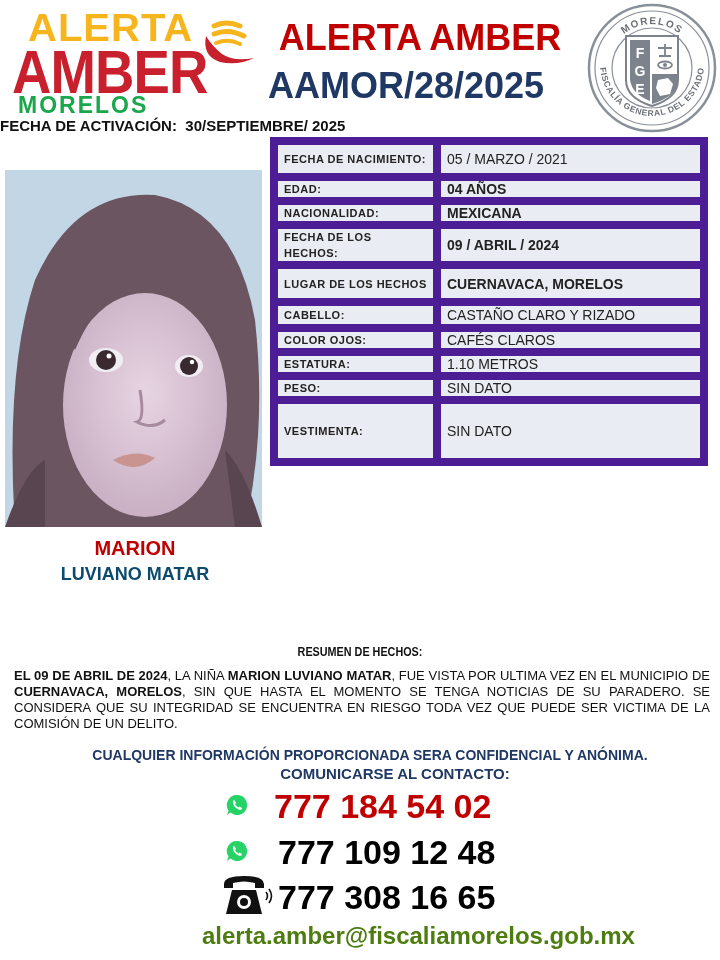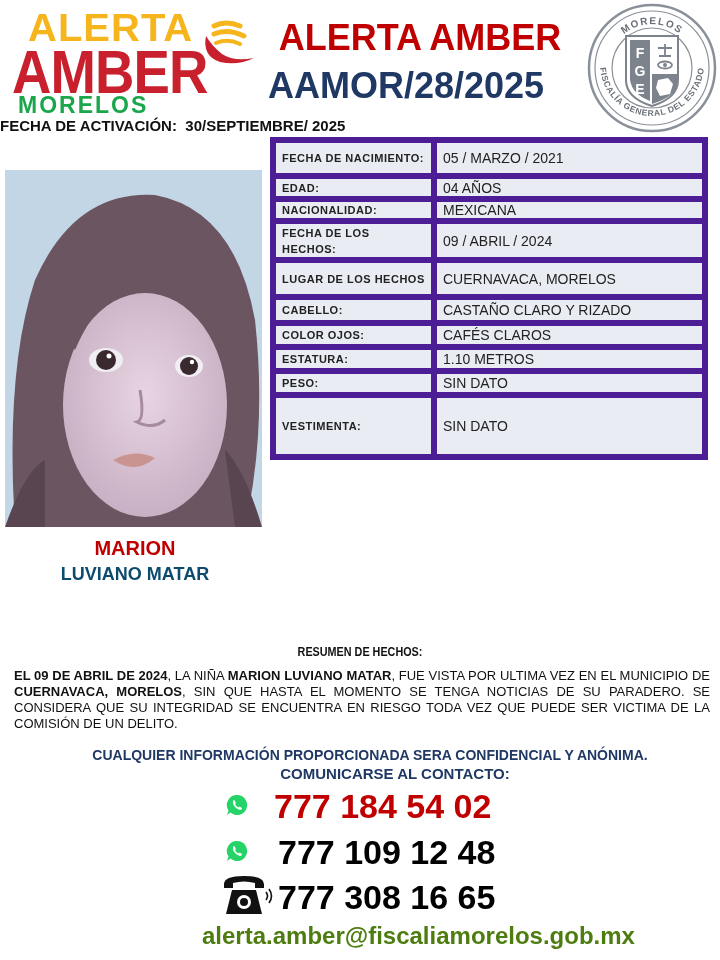--- a/index.html
+++ b/index.html
@@ -12,24 +12,24 @@
   .logo .l3{position:absolute;left:8px;top:86px;font:900 23px/1 "Liberation Sans",sans-serif;color:#1aa64a;letter-spacing:2px;}
   .logo .horn{position:absolute;left:190px;top:10px;}
   .title1{left:270px;top:20px;width:300px;text-align:center;font:bold 36px/1 "Liberation Sans",sans-serif;color:#c00000;}
   .title2{left:250px;top:68px;width:312px;text-align:center;font:bold 36px/1 "Liberation Sans",sans-serif;color:#1f3864;}
   .activ{left:0;top:118px;width:720px;text-align:left;font:bold 15px/1 "Liberation Sans",sans-serif;color:#111;}
   .seal{left:586px;top:2px;width:132px;height:132px;}
   .photo{left:5px;top:170px;width:257px;height:357px;overflow:hidden;background:#c9dbe8;}
   .name1{left:0;top:538px;width:270px;text-align:center;font:bold 20px/1 "Liberation Sans",sans-serif;color:#c00000;}
   .name2{left:0;top:565px;width:270px;text-align:center;font:bold 18px/1 "Liberation Sans",sans-serif;color:#0c4a6e;}
   table.info{position:absolute;left:270px;top:137px;width:438px;border-collapse:collapse;}
-  table.info td{background:#e9ecf2;border:6px solid #4c1d95;padding:0 6px;font-size:12px;color:#222;vertical-align:middle;}
+  table.info td{background:#e9ecf2;border:8px solid #4c1d95;padding:0 6px;font-size:12px;color:#222;vertical-align:middle;}
   table.info td.k{width:143px;font-weight:bold;font-size:11px;letter-spacing:0.5px;line-height:16px;}
   table.info td.v{font-size:14px;}
-  table.info td.v.b{font-weight:normal;}
+  table.info td.v.b{font-weight:bold;}
   .resumen-t{left:0;top:646px;width:720px;text-align:center;font:bold 12px/1 "Liberation Sans",sans-serif;color:#111;transform:scaleX(0.9);}
   .resumen{left:14px;top:668px;width:696px;font:13px/16px "Liberation Sans",sans-serif;color:#111;text-align:justify;text-transform:uppercase;}
   .resumen b{font-weight:bold;}
   .conf{left:0;top:748px;width:740px;text-align:center;font:bold 14px/1 "Liberation Sans",sans-serif;color:#1f3864;}
   .contact{left:0;top:766px;width:790px;text-align:center;font:bold 15px/1 "Liberation Sans",sans-serif;color:#1f3864;}
   .phone{font:bold 34px/1 "Liberation Sans",sans-serif;}
   .p1{left:274px;top:789px;color:#c00000;}
   .p2{left:278px;top:835px;color:#000;}
   .p3{left:278px;top:880px;color:#000;}
   .wa1{left:226px;top:794px;}

